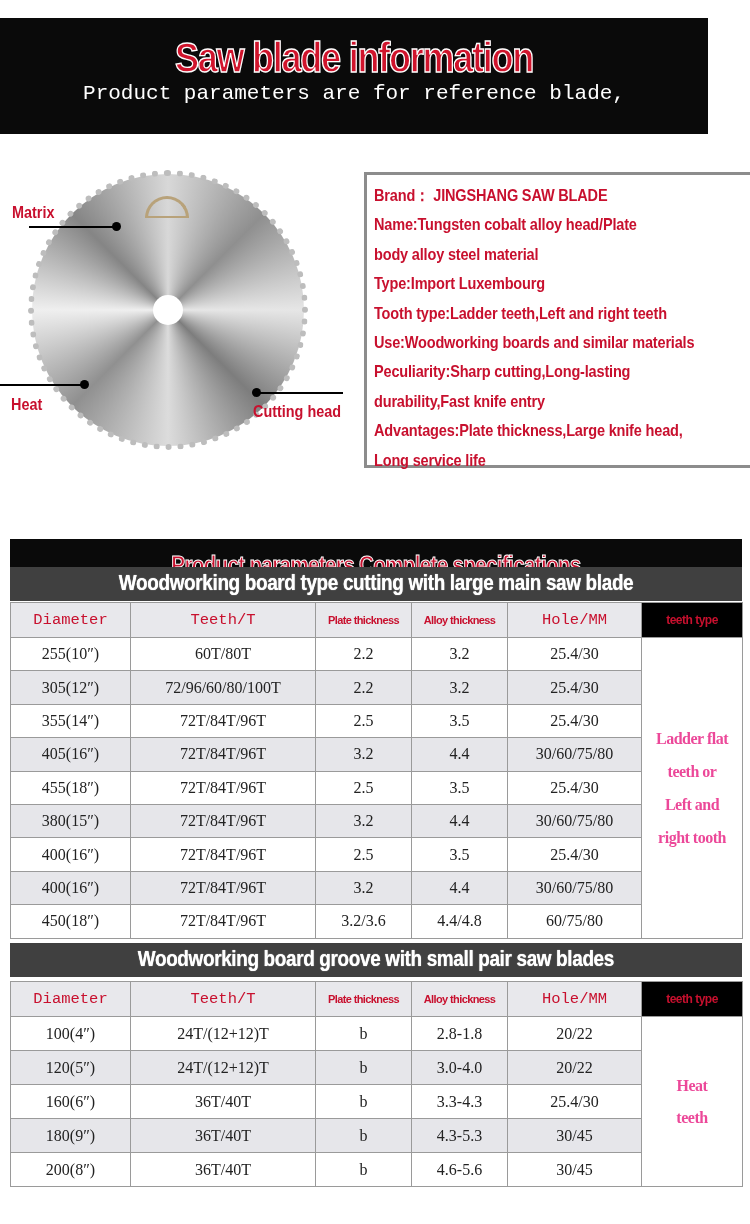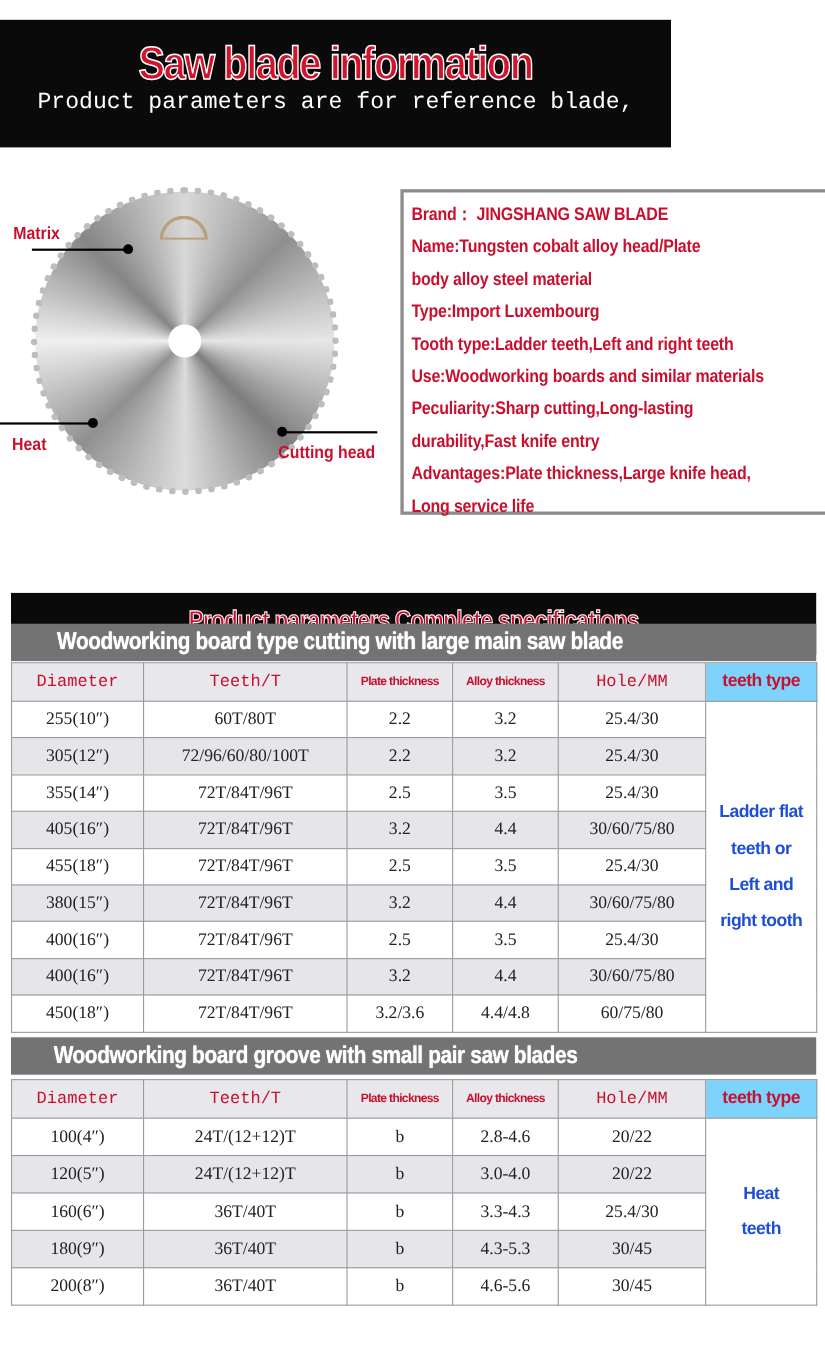--- a/index.html
+++ b/index.html
@@ -1,18 +1,18 @@
 <!DOCTYPE html>
 <html><head>
 <meta charset="utf-8">
 <style>
   * { box-sizing: border-box; margin: 0; padding: 0; }
   body { width: 750px; height: 1224px; background: #ffffff; position: relative; overflow: hidden; font-family: "Liberation Sans", sans-serif; }
 
-  .banner { position: absolute; left: 0; top: 18px; width: 610px; height: 116px; background: #0a0a0a; text-align: center; }
+  .banner { position: absolute; left: 0; top: 18px; width: 708px; height: 116px; background: #0a0a0a; text-align: center; }
   .banner-title { position: absolute; left: 0; right: 0; top: 16px; font-family: "Liberation Sans", sans-serif; font-weight: bold; font-size: 42px; letter-spacing: -1.5px; color: #d0142c; transform: scaleX(0.86); -webkit-text-stroke: 1.4px #ffffff; line-height: 48px; }
   .banner-sub { position: absolute; left: 0; right: 0; font-family: "Liberation Mono", monospace; font-size: 21px; color: #ffffff; line-height: 24px; }
   .banner-sub.l1 { top: 64px; }
   .banner-sub.l2 { top: 88px; }
 
   .blade-area { position: absolute; left: 0; top: 170px; width: 362px; height: 300px; }
   .blade { position: absolute; left: 32px; top: 4px; width: 272px; height: 272px; border-radius: 50%;
     background: conic-gradient(from 0deg, #d8d8d8, #8f8f8f, #e6e6e6, #7d7d7d, #dcdcdc, #909090, #efefef, #858585, #d8d8d8); }
   .blade::before { content: ""; position: absolute; inset: -4px; border-radius: 50%; border: 6px dotted #bdbdbd; }
   .blade-hole { position: absolute; left: 121px; top: 121px; width: 30px; height: 30px; border-radius: 50%; background: #fff; }
@@ -20,32 +20,32 @@
   .callout-label { position: absolute; font-weight: bold; font-size: 16px; color: #c8102e; transform: scaleX(0.9); transform-origin: left; }
   .callout-line { position: absolute; height: 2px; background: #000; }
   .callout-dot { position: absolute; width: 9px; height: 9px; border-radius: 50%; background: #000; }
 
   .info-box { position: absolute; left: 364px; top: 172px; width: 454px; height: 296px; border: 3px solid #8c8c8c; padding: 6px 0 0 7px; }
   .info-line { font-weight: bold; font-size: 16.5px; color: #c8102e; line-height: 29.4px; white-space: nowrap; transform: scaleX(0.88); transform-origin: left; letter-spacing: -0.2px; }
 
   .params-header { position: absolute; left: 10px; top: 511px; width: 732px; height: 56px; background: #0a0a0a; text-align: center; margin-top: 28px; }
   .params-header span { display: inline-block; margin-top: 12px; font-weight: bold; font-size: 24px; color: #c8102e; -webkit-text-stroke: 1px #ffffff; transform: scaleX(0.86); letter-spacing: -0.8px; }
 
-  .section-bar { position: absolute; left: 10px; width: 732px; height: 34px; background: #737373; }
+  .section-bar { position: absolute; left: 10px; width: 732px; height: 34px; background: #404040; text-align: center; }
   .section-bar span { display: inline-block; margin-top: 3px; font-weight: bold; font-size: 22px; color: #ffffff; transform: scaleX(0.86); letter-spacing: -0.4px; text-shadow: 0 0 1px #fff; }
   .bar1 { top: 567px; }
   .bar2 { top: 943px; }
 
   table.spec { position: absolute; left: 10px; width: 732px; border-collapse: collapse; table-layout: fixed; }
   table.spec td, table.spec th { border: 1.5px solid #9a9a9a; text-align: center; vertical-align: middle; font-family: "Liberation Serif", serif; font-size: 16px; color: #222; font-weight: normal; }
   table.spec th { background: #e8e8ec; color: #c8102e; font-family: "Liberation Mono", monospace; font-size: 15.5px; height: 35px; margin-top: 36px; }
   table.spec th.narrow { font-family: "Liberation Sans", sans-serif; font-weight: bold; font-size: 11px; letter-spacing: -0.6px; white-space: nowrap; transform: none; }
-  table.spec th.tt { font-family: "Liberation Sans", sans-serif; font-weight: bold; font-size: 16px; letter-spacing: -0.5px; background: #7dd3fc; }
+  table.spec th.tt { font-family: "Liberation Sans", sans-serif; font-weight: bold; font-size: 12px; letter-spacing: -0.5px; background: #000000; }
   table.spec tr.alt td.c { background: #e6e6ea; }
-  table.spec td.tooth { background: #fff; font-family: Liberation Sans, sans-serif; font-weight: bold; color: #1d4ed8; letter-spacing: -0.5px; margin-top: 30px; }
+  table.spec td.tooth { background: #fff; font-family: Liberation Serif, serif; font-weight: bold; color: #ec4899; letter-spacing: -0.5px; margin-top: 30px; }
   .t1 { top: 602px; }
   .t1 td { height: 33.4px; }
   .t2 { top: 981px; }
   .t2 td { height: 34px; }
   .tooth1 { font-size: 16px; line-height: 33px; }
   .tooth2 { font-size: 22px; line-height: 32px; }
 </style>
 </head>
 <body>
 
@@ -202,21 +202,21 @@
     <th>Teeth/T</th>
     <th class="narrow">Plate thickness</th>
     <th class="narrow">Alloy thickness</th>
     <th>Hole/MM</th>
     <th class="tt">teeth type</th>
   </tr>
   <tr>
     <td class="c">100(4″)</td>
     <td class="c">24T/(12+12)T</td>
     <td class="c">b</td>
-    <td class="c">2.8-4.6</td>
+    <td class="c">2.8-1.8</td>
     <td class="c">20/22</td>
     <td class="tooth tooth2" rowspan="5">
       <div>Heat</div>
       <div>teeth</div>
     </td>
   </tr>
   <tr class="alt">
     <td class="c">120(5″)</td>
     <td class="c">24T/(12+12)T</td>
     <td class="c">b</td>

